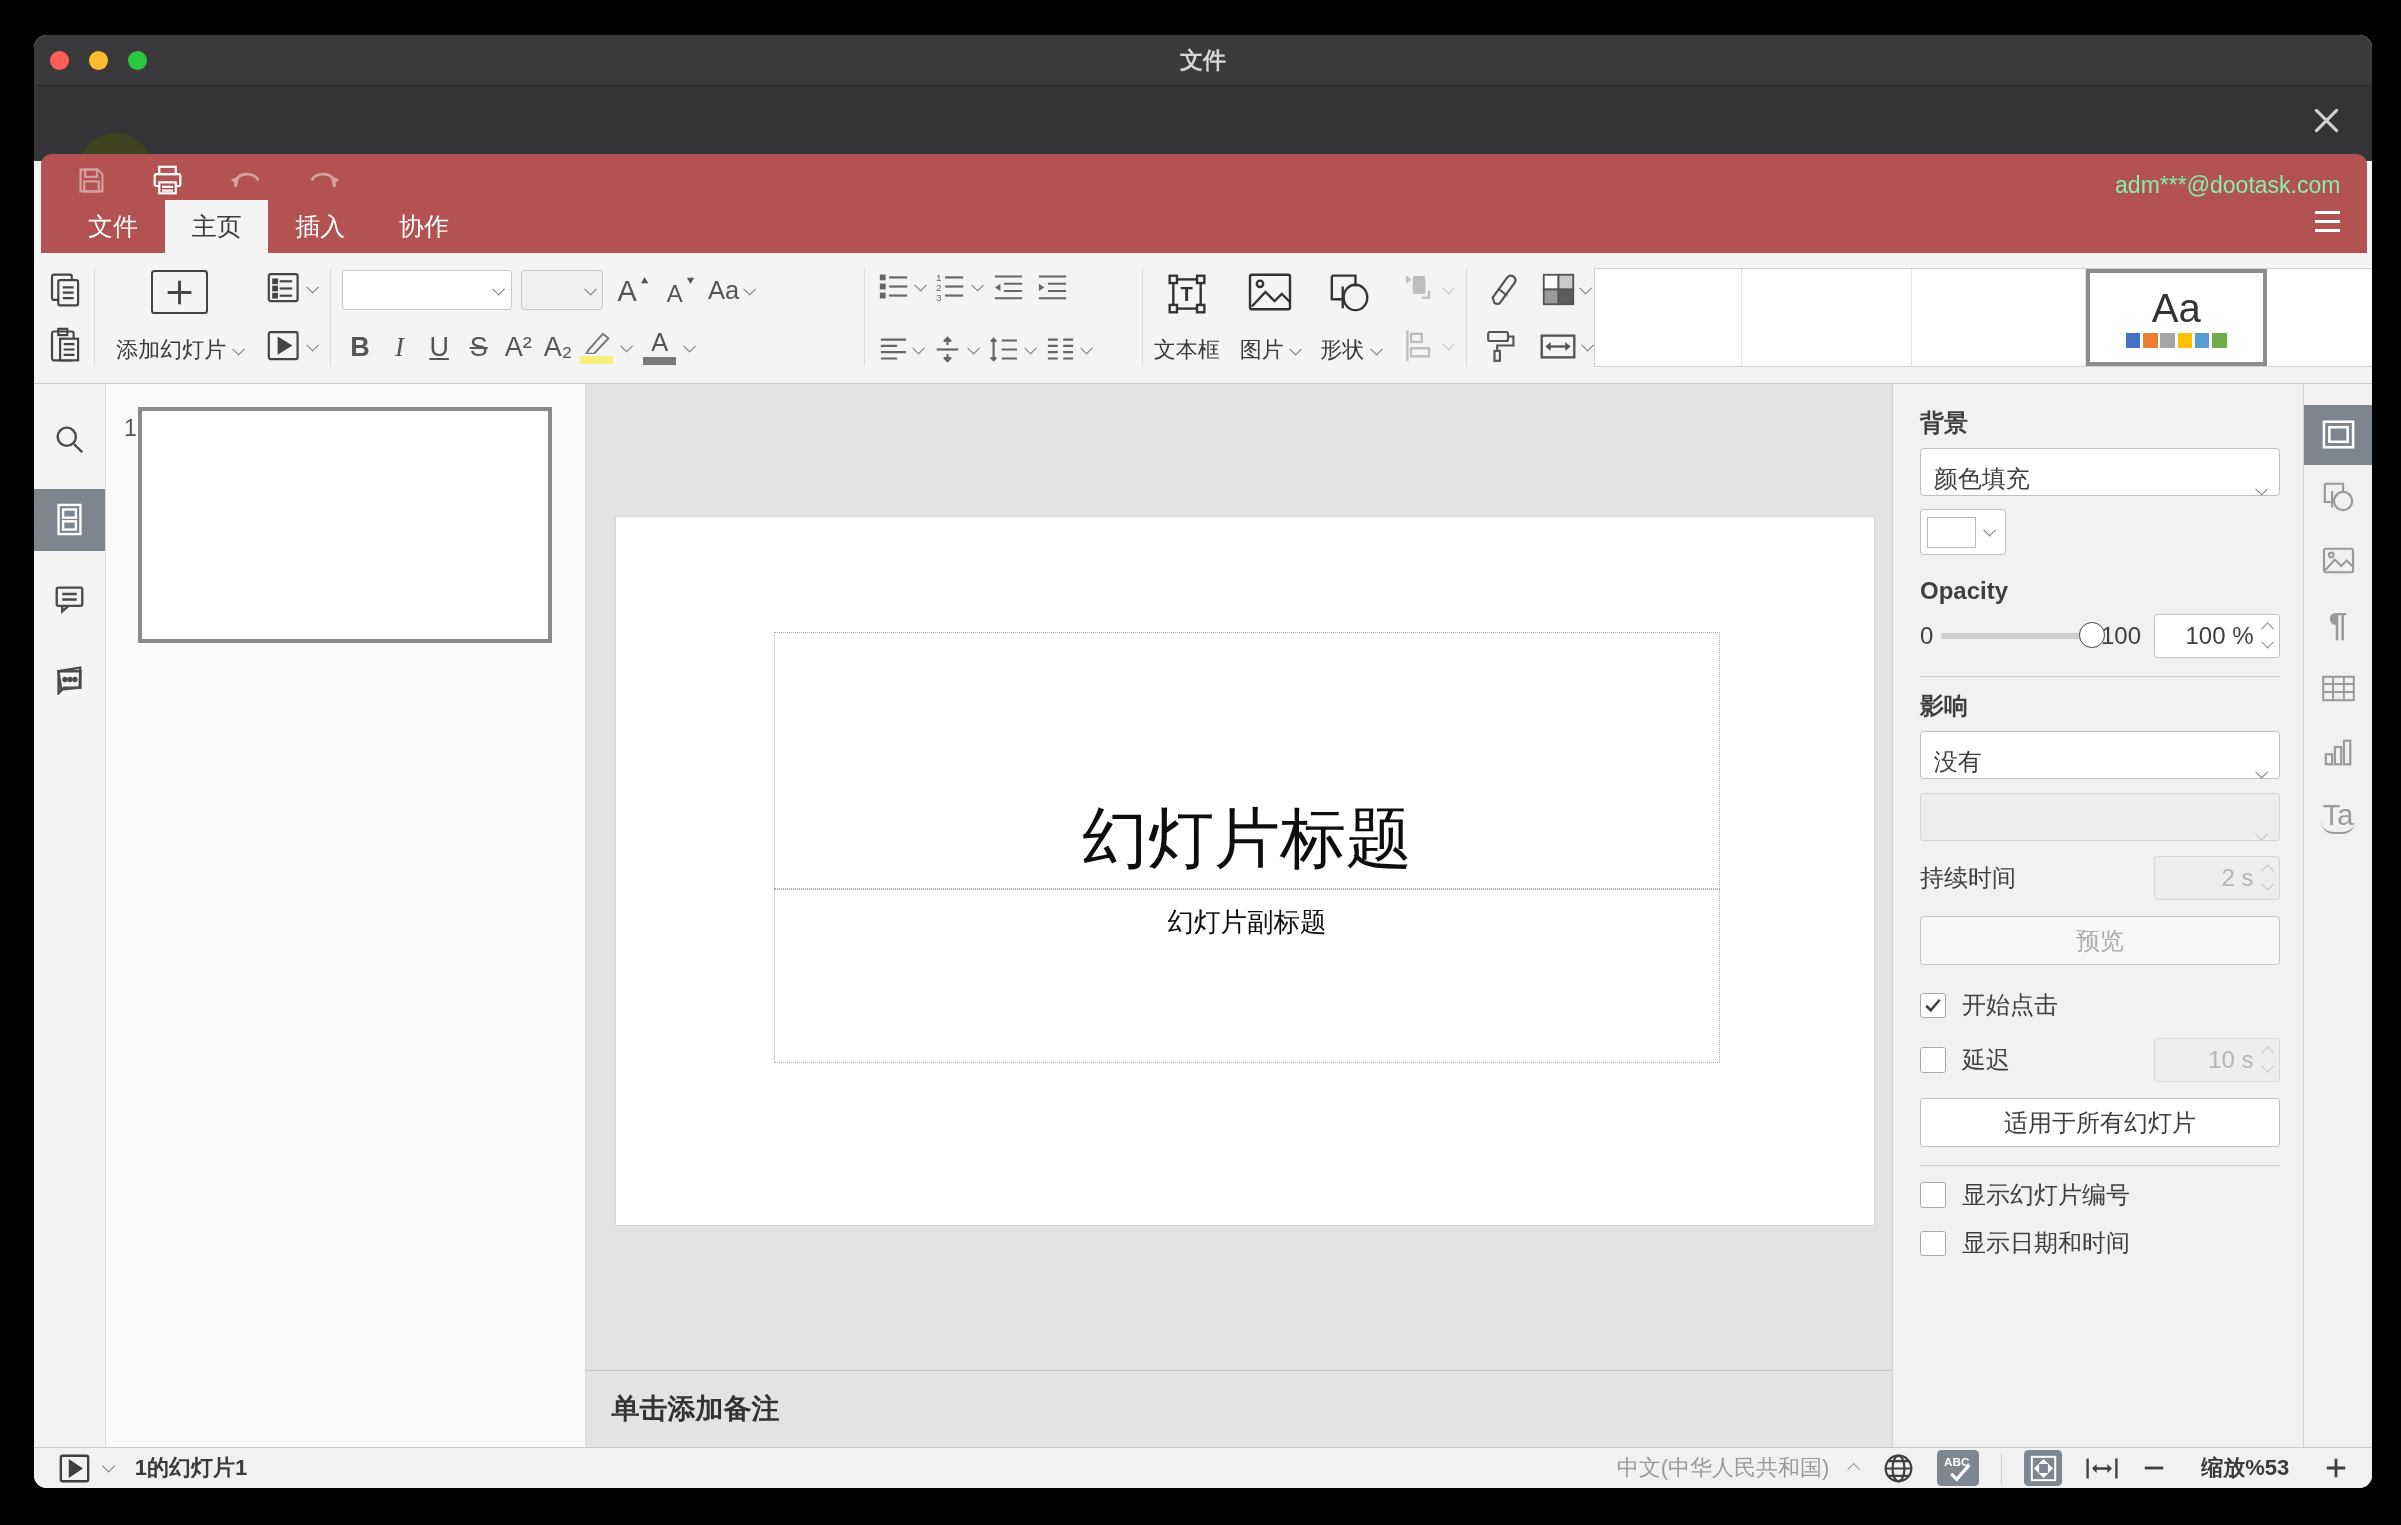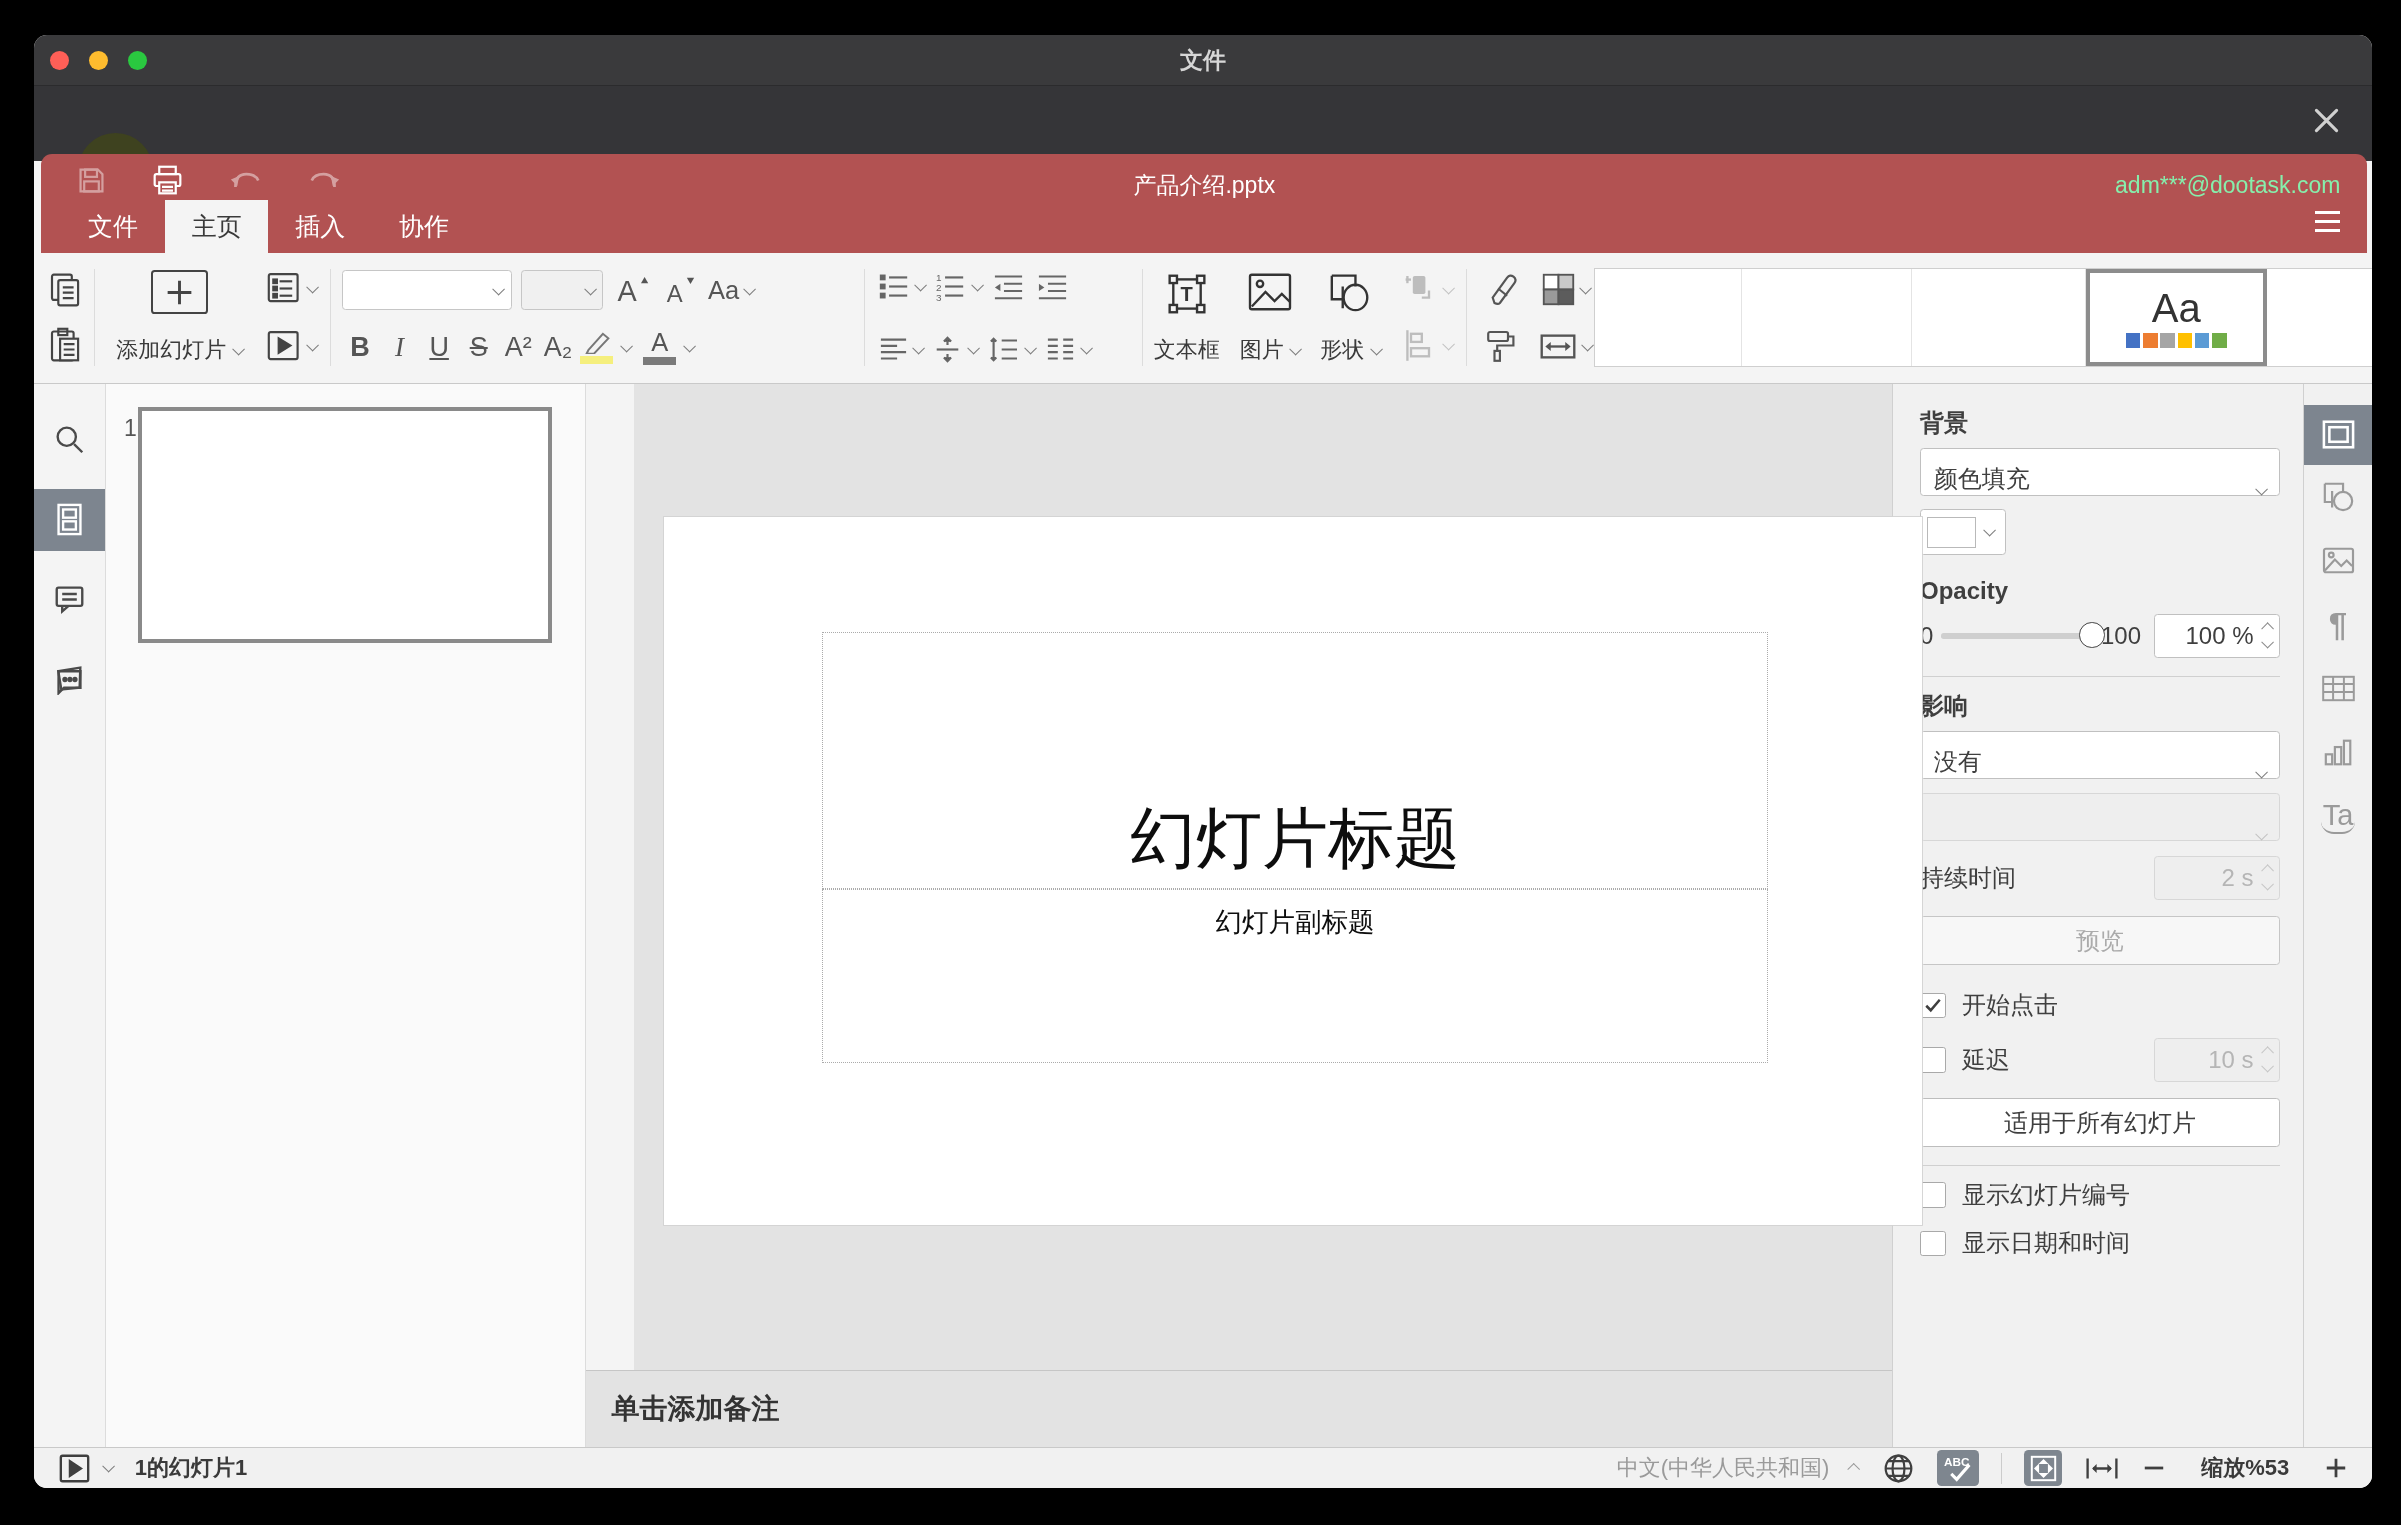--- a/index.html
+++ b/index.html
@@ -51,21 +51,21 @@
   .gchev{width:51px;display:flex;align-items:center;justify-content:center;border-left:0.9px solid #e4e4e4;cursor:pointer;}
   
   .main{flex:1;display:flex;min-height:0;}
   .sidebar{width:71px;background:#f4f4f4;border-right:0.9px solid #dcdcdc;display:flex;flex-direction:column;padding-top:25px;gap:18px;flex:0 0 auto;}
   .sideitem{height:62px;display:flex;align-items:center;justify-content:center;color:#4a4a4a;cursor:pointer;}
   .sideitem.active{background:#7d858f;color:#fff;}
   .thumbs{width:479px;background:#fafafa;border-right:0.9px solid #dcdcdc;position:relative;flex:0 0 auto;}
   .thumb-num{position:absolute;left:18px;top:31px;font-size:23px;color:#555;}
   .thumb{position:absolute;left:32px;top:23px;width:406px;height:228px;background:#fff;border:4.6px solid #8a8a8a;cursor:pointer;}
   .centercol{flex:1;display:flex;flex-direction:column;min-width:0;}
-  .canvas{flex:1;background:#e3e3e3;position:relative;margin-left:48px;}
+  .canvas{flex:1;background:#e3e3e3;position:relative;}
   .slide{position:absolute;left:30px;top:133px;width:1258px;height:708px;background:#fff;box-shadow:0 0 0 0.9px #d2d2d2;}
   .ph{position:absolute;border:1.8px dotted #ababab;display:flex;flex-direction:column;align-items:center;}
   .ph-title{left:158px;top:115px;width:944px;height:255px;justify-content:flex-end;}
   .ph-sub{left:158px;top:372px;width:944px;height:172px;justify-content:flex-start;}
   .slide-title{font-size:66px;color:#0d0d0d;padding-bottom:3.6px;}
   .slide-sub{font-size:26.5px;color:#0d0d0d;margin-top:14.6px;}
   .notes{height:76px;background:#e3e3e3;border-top:0.9px solid #c6c6c6;display:flex;align-items:center;padding-left:25.5px;flex:0 0 auto;}
   .notes-text{font-size:28px;color:#333;font-weight:700;}
   
   .rightpanel{width:411px;background:#f1f1f1;border-left:0.9px solid #d0d0d0;padding:18px 23px 0 27px;box-sizing:border-box;flex:0 0 auto;font-size:24px;color:#3f3f3f;}
@@ -152,21 +152,20 @@
             <path d="M3 16 L12 12 L10 23 Z" fill="#fff" stroke="none"></path>
           </svg>
       </span>
       <span class="qbtn dim">
         <svg width="35" height="31" viewBox="0 0 38 34" fill="none" stroke="#fff" stroke-width="3">
             <path d="M30 24 Q30 10 18 10 Q8 10 5 17"></path>
             <path d="M35 16 L26 12 L28 23 Z" fill="#fff" stroke="none"></path>
           </svg>
       </span>
     </div>
-    <div class="doc-title">产品介绍.pptx</div>
     <div class="email">adm***@dootask.com</div>
     <div class="tabs">
       <div class="tab">文件</div>
       <div class="tab active">主页</div>
       <div class="tab">插入</div>
       <div class="tab">协作</div>
     </div>
     <div class="hamburger">
         <div></div>
         <div></div>

